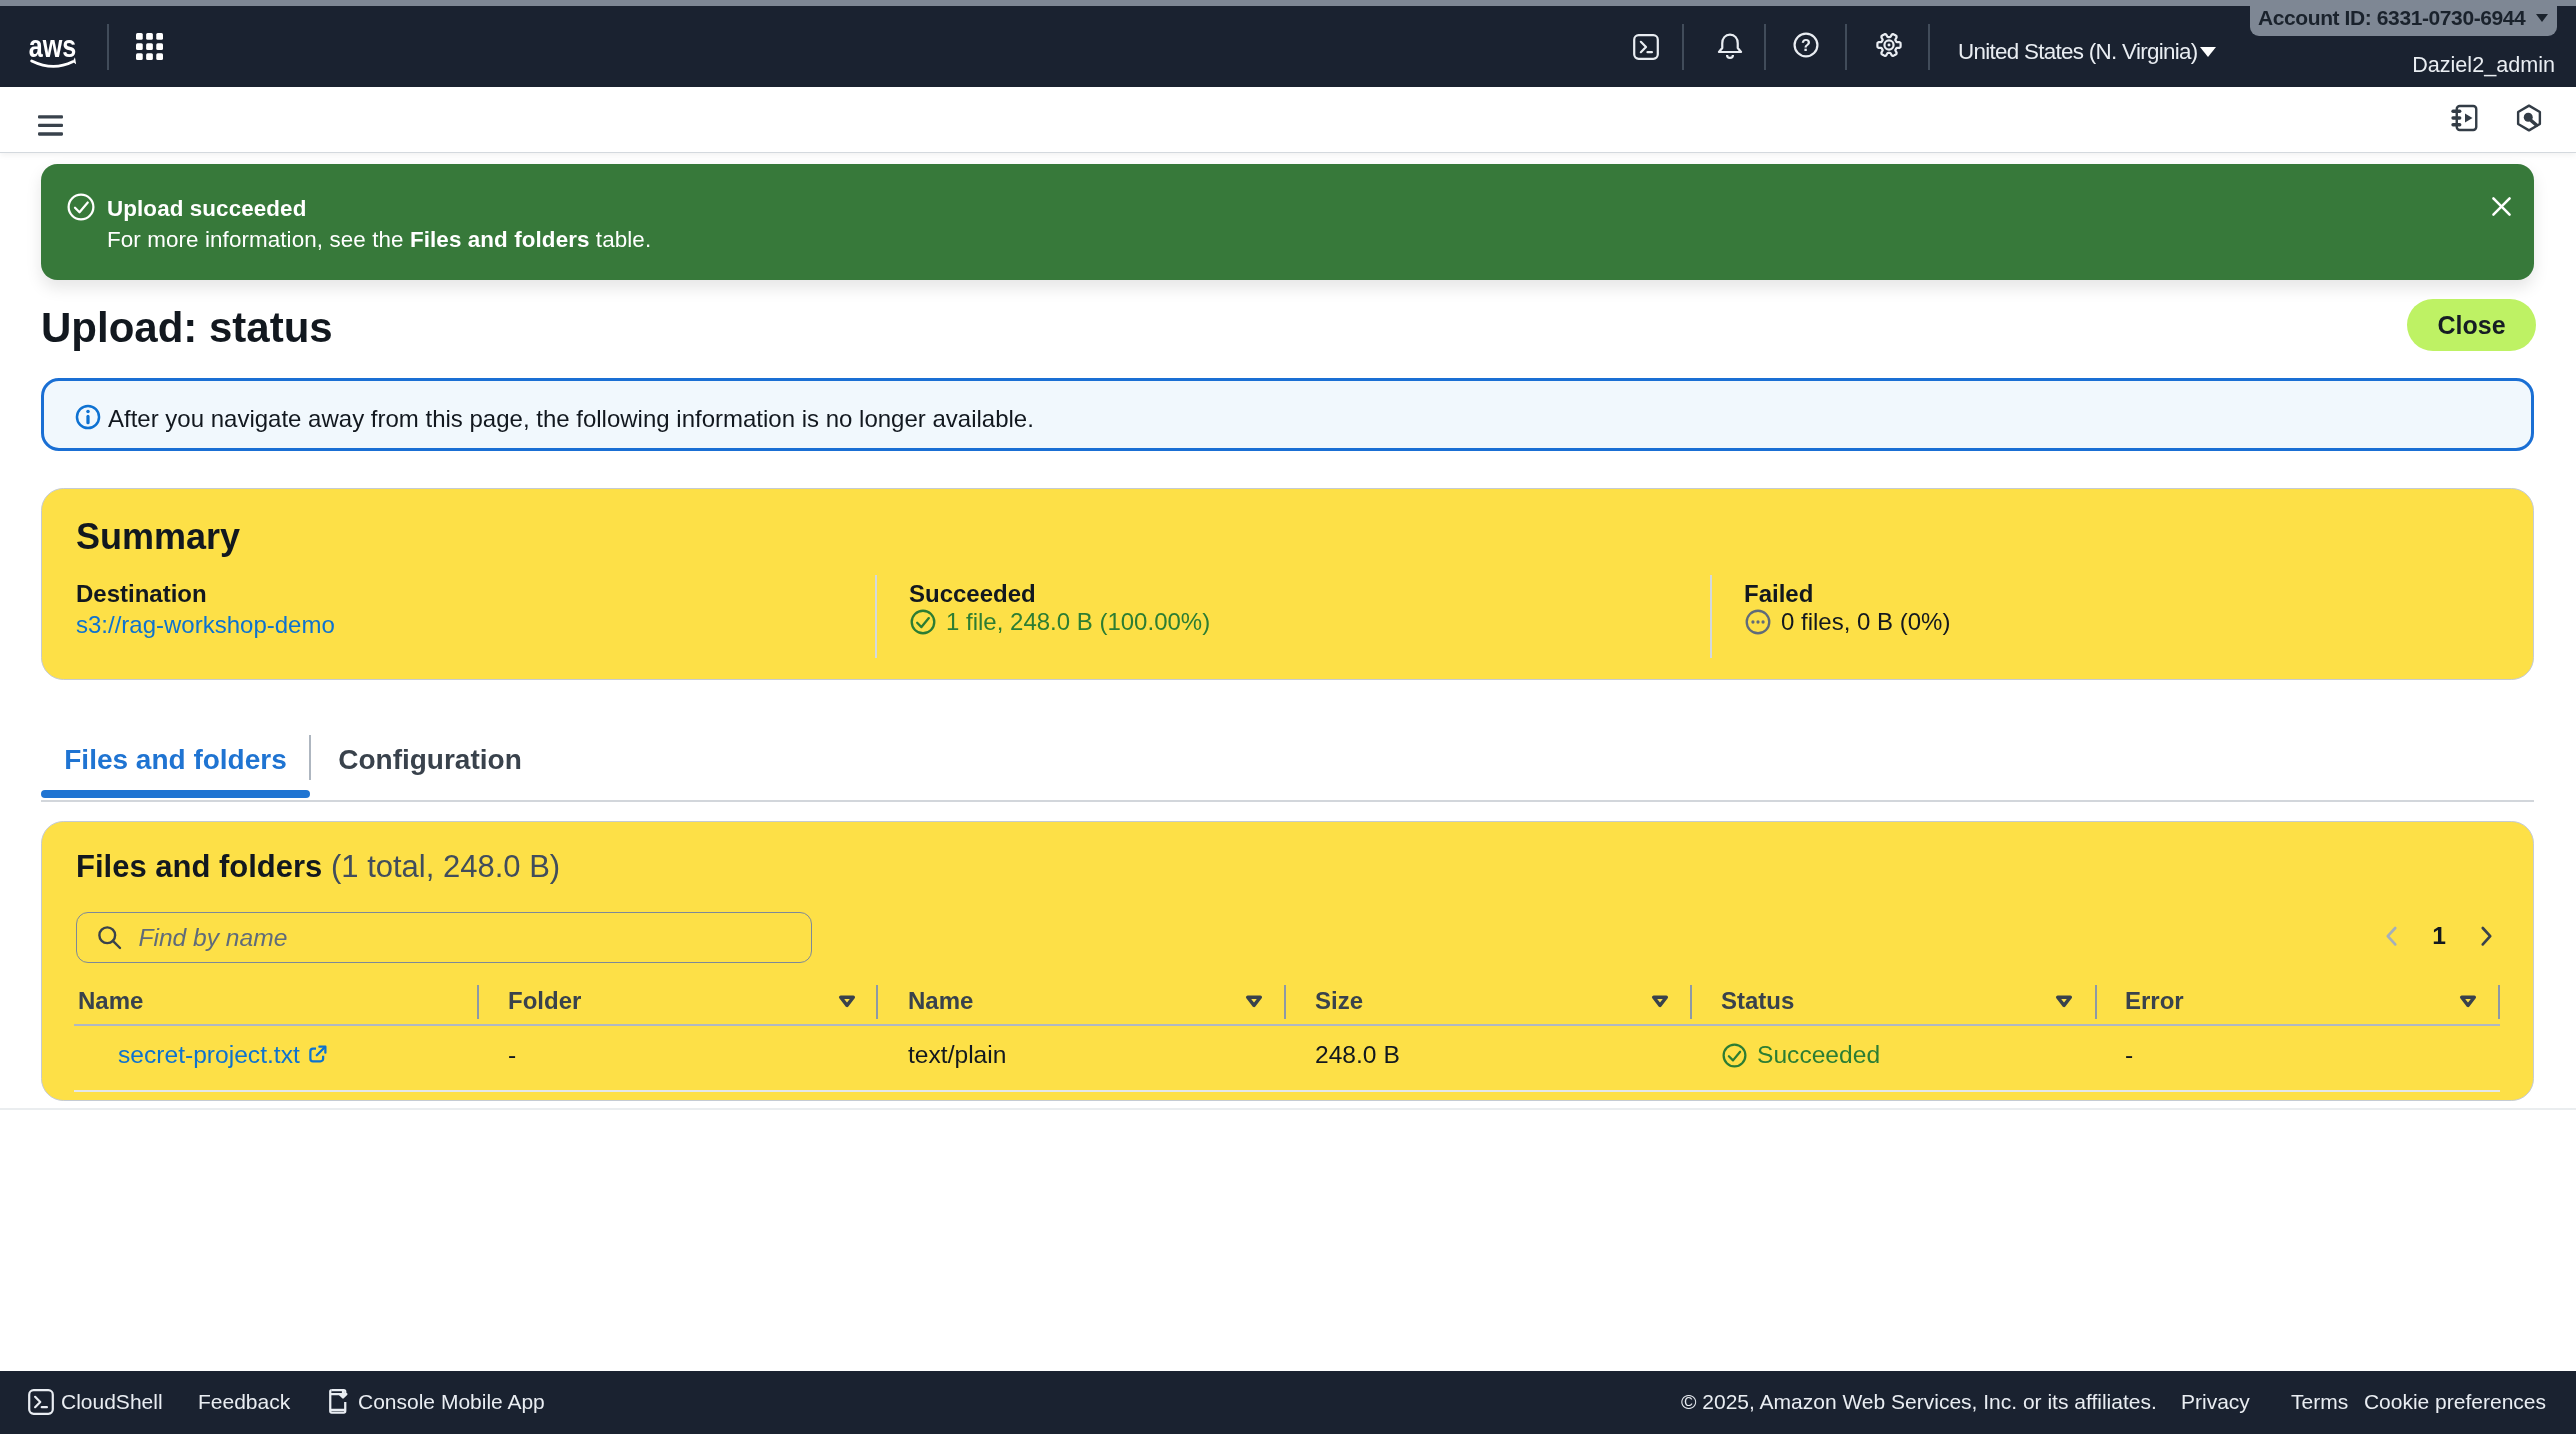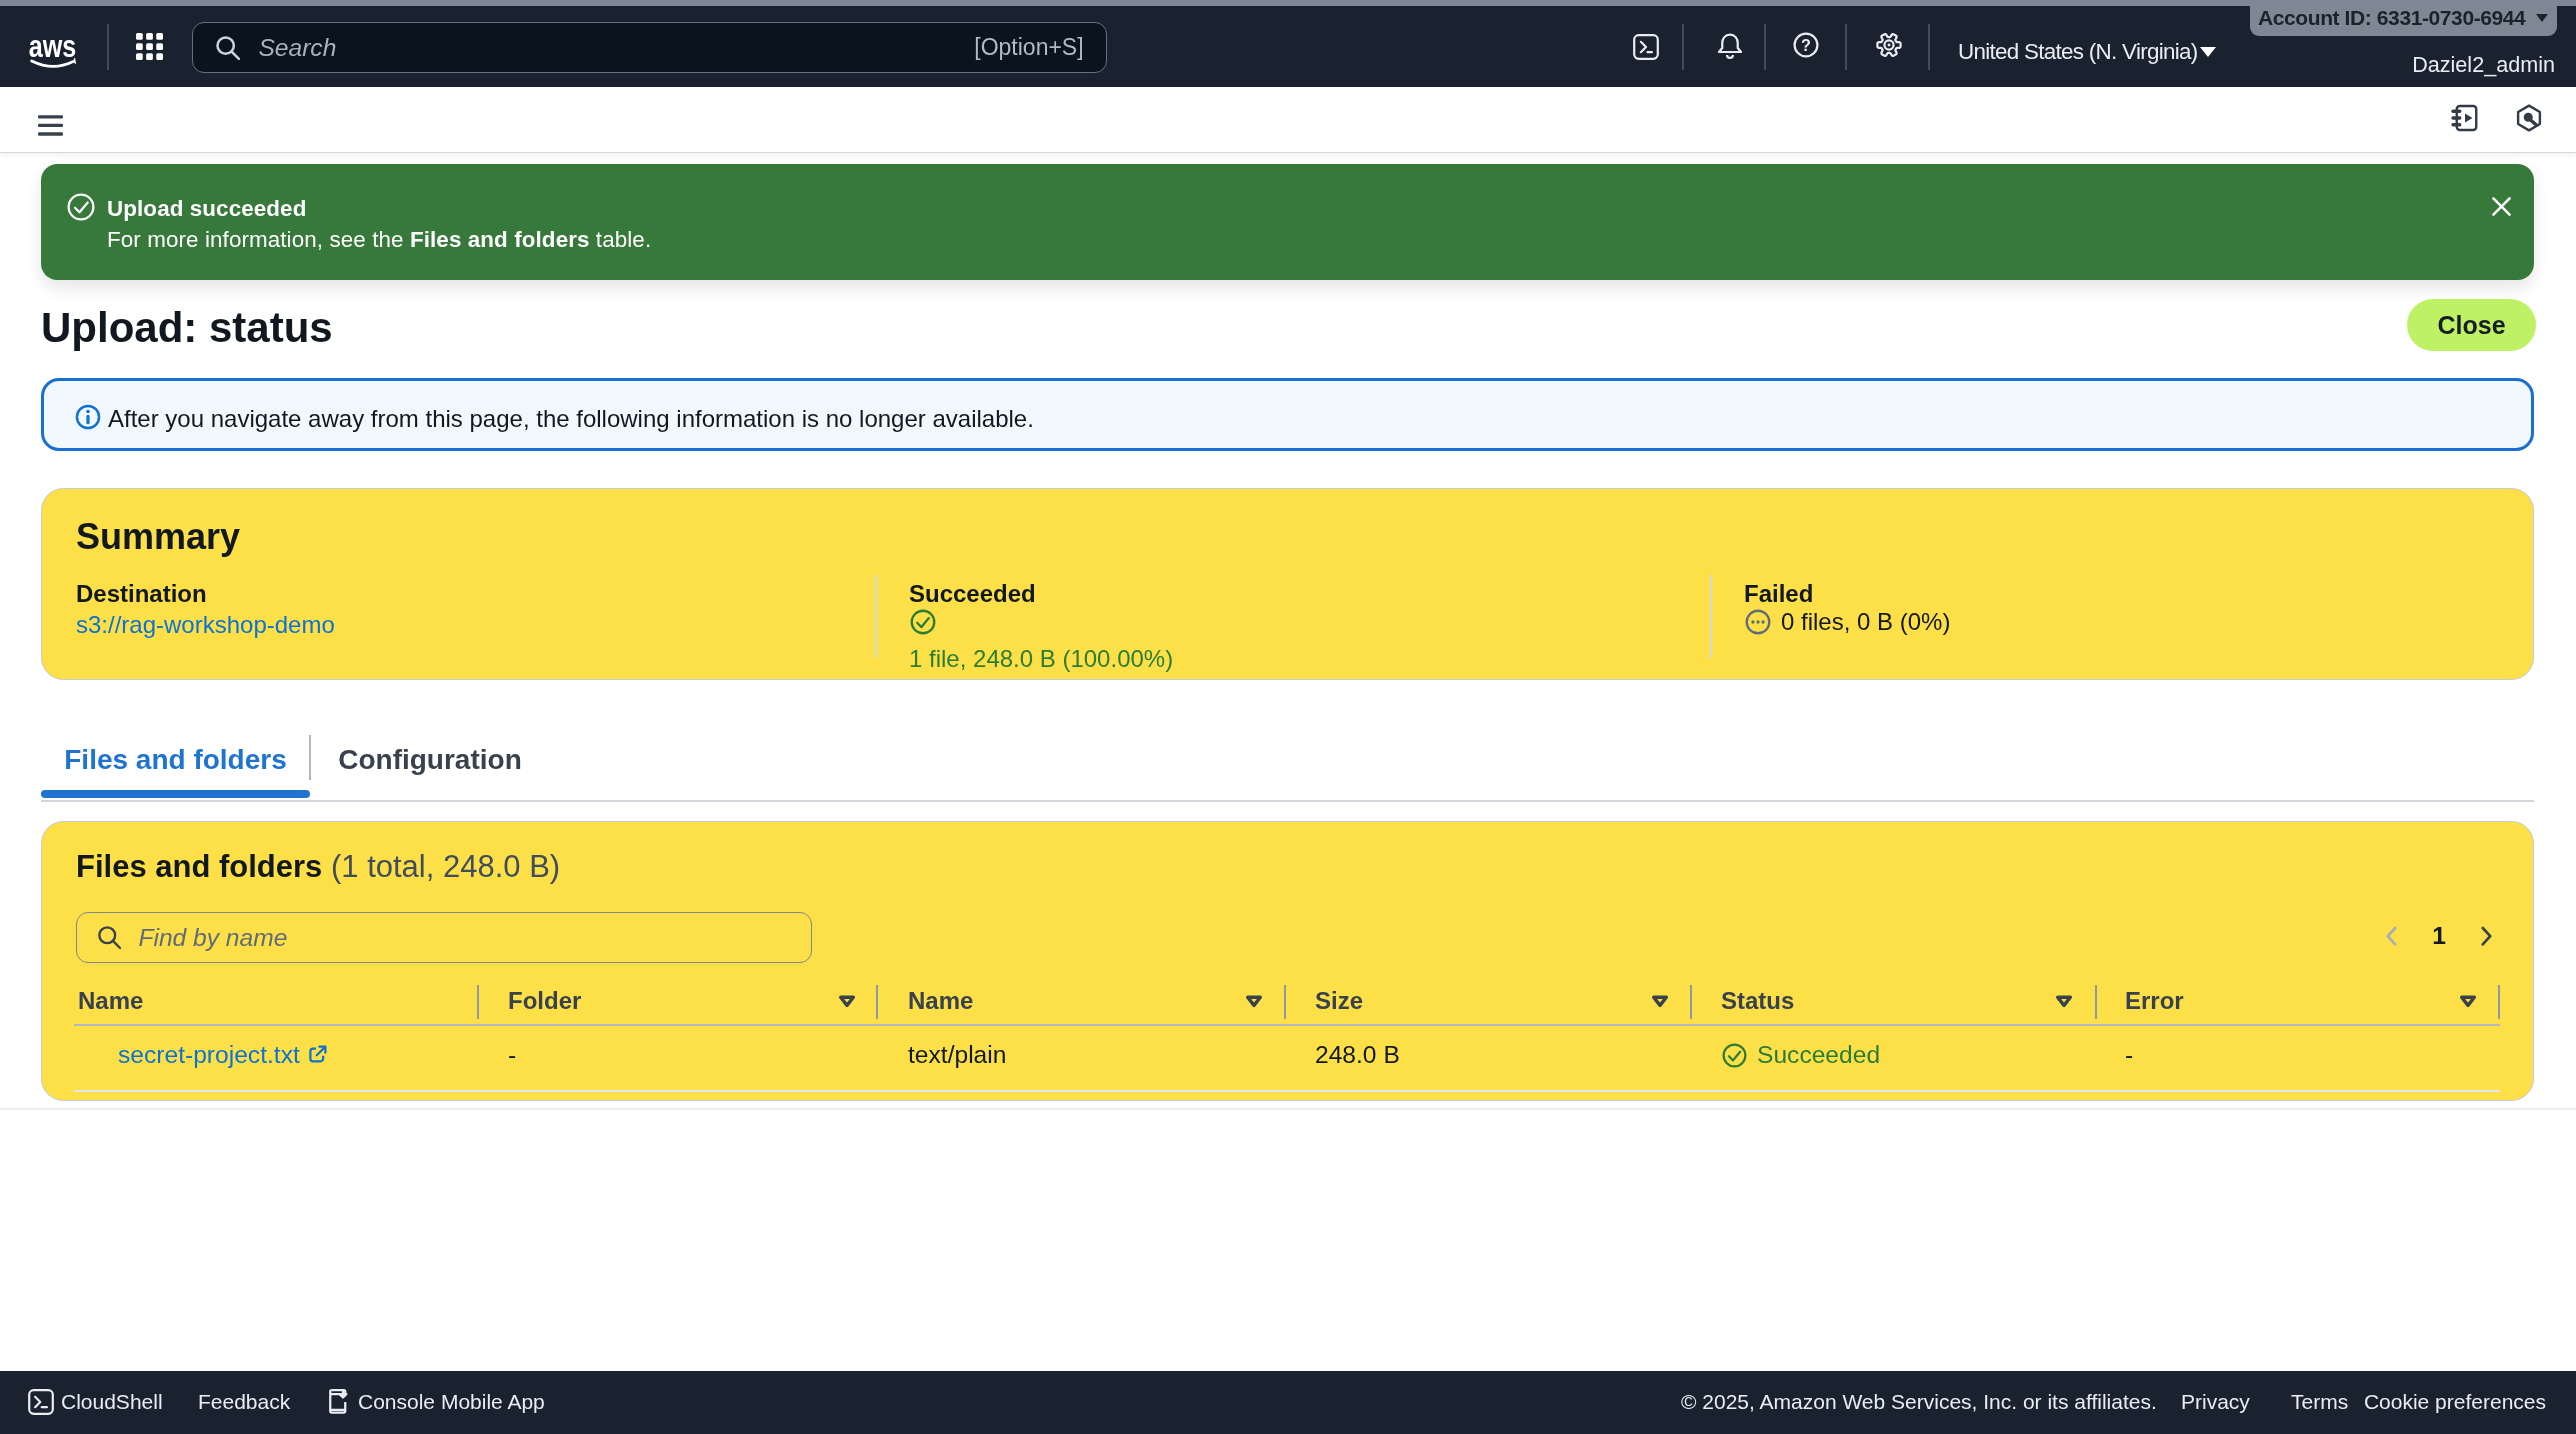--- a/index.html
+++ b/index.html
@@ -67,30 +67,20 @@
         <rect x="13.5" y="0" width="9" height="9" rx="2"></rect>
         <rect x="27" y="0" width="9" height="9" rx="2"></rect>
         <rect x="0" y="13.5" width="9" height="9" rx="2"></rect>
         <rect x="13.5" y="13.5" width="9" height="9" rx="2"></rect>
         <rect x="27" y="13.5" width="9" height="9" rx="2"></rect>
         <rect x="0" y="27" width="9" height="9" rx="2"></rect>
         <rect x="13.5" y="27" width="9" height="9" rx="2"></rect>
         <rect x="27" y="27" width="9" height="9" rx="2"></rect>
       </svg>
     </div>
-  <div class="abs searchbox">
-      <span style="margin-left:21px;">
-        <svg width="28" height="28" viewBox="0 0 36 36" fill="none" stroke="#cdd3da" stroke-width="3.2">
-          <circle cx="15" cy="15" r="10.5"></circle>
-          <line x1="22.5" y1="22.5" x2="32" y2="32" stroke-linecap="round"></line>
-        </svg>
-      </span>
-      <span class="ph">Search</span>
-      <span class="kbd">[Option+S]</span>
-    </div>
   <div class="abs" style="left:1632px; top:27px;">
       <svg width="28" height="28" viewBox="0 0 38 38" fill="none" stroke="#e9edf2" stroke-width="3">
         <rect x="3" y="3" width="32" height="32" rx="6"></rect>
         <path d="M12 12 l7 7 l-7 7" stroke-linejoin="round" stroke-linecap="round"></path>
         <line x1="21" y1="26" x2="27" y2="26" stroke-linecap="round"></line>
       </svg>
     </div>
   <div class="abs hdiv" style="left:1682px;"></div>
   <div class="abs" style="left:1716px; top:25px;">
       <svg width="28" height="28" viewBox="0 0 38 38" fill="none" stroke="#e9edf2" stroke-width="3">
@@ -173,21 +163,21 @@
       </svg>
     </div>
   <div class="abs txt">After you navigate away from this page, the following information is no longer available.</div>
 </div>
 <div class="abs card sumcard">
   <h2>Summary</h2>
   <div class="abs collabel" style="left:34px; top:91px;">Destination</div>
   <div class="abs" style="left:34px; top:122px;"><a class="link" style="font-size:24px;">s3://rag-workshop-demo</a></div>
   <div class="abs vdiv" style="left:833px;"></div>
   <div class="abs collabel" style="left:867px; top:91px;">Succeeded</div>
-  <div class="abs" style="left:867px; top:119px; display:flex; gap:9px;flex-direction:column;">
+  <div class="abs" style="left:867px; top:119px; display:flex; align-items:center; gap:9px;">
       <svg width="28" height="28" viewBox="0 0 36 36" fill="none" stroke="#2c7d33" stroke-width="3">
         <circle cx="18" cy="18" r="14.5"></circle>
         <path d="M10.5 19 l5.5 5.5 l9.5 -11.5" stroke-linecap="round" stroke-linejoin="round"></path>
       </svg>
       <span style="font-size:24px; color:#2c7d33;">1 file, 248.0 B (100.00%)</span>
     </div>
   <div class="abs vdiv" style="left:1668px;"></div>
   <div class="abs collabel" style="left:1702px; top:91px;">Failed</div>
   <div class="abs" style="left:1702px; top:119px; display:flex; align-items:center; gap:9px;">
       <svg width="28" height="28" viewBox="0 0 36 36" fill="none">

